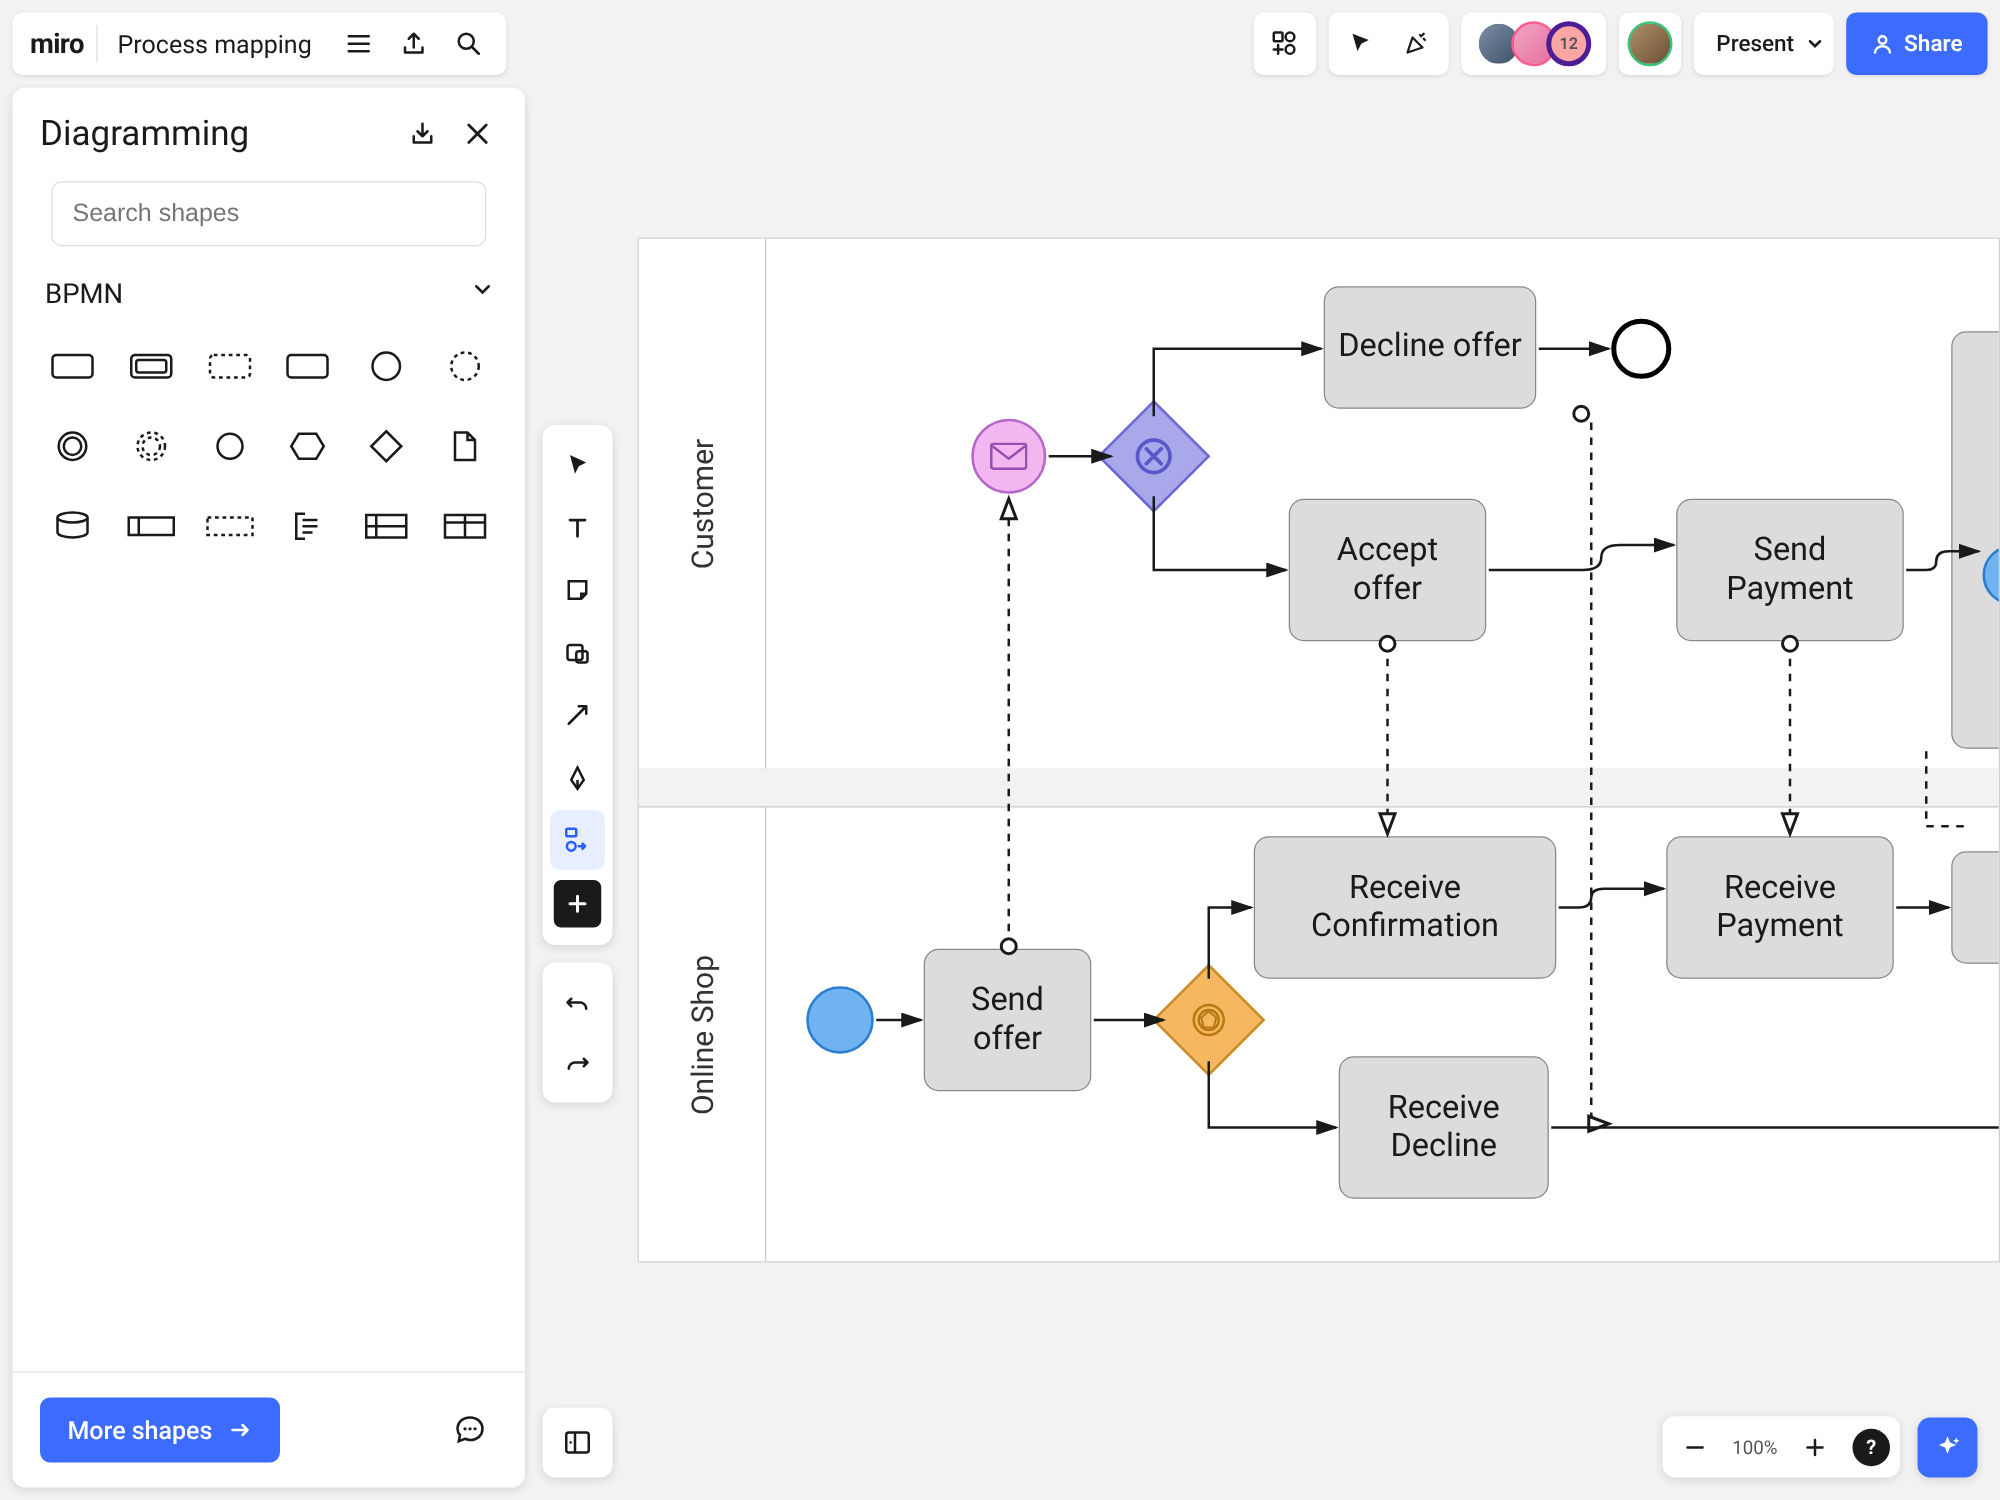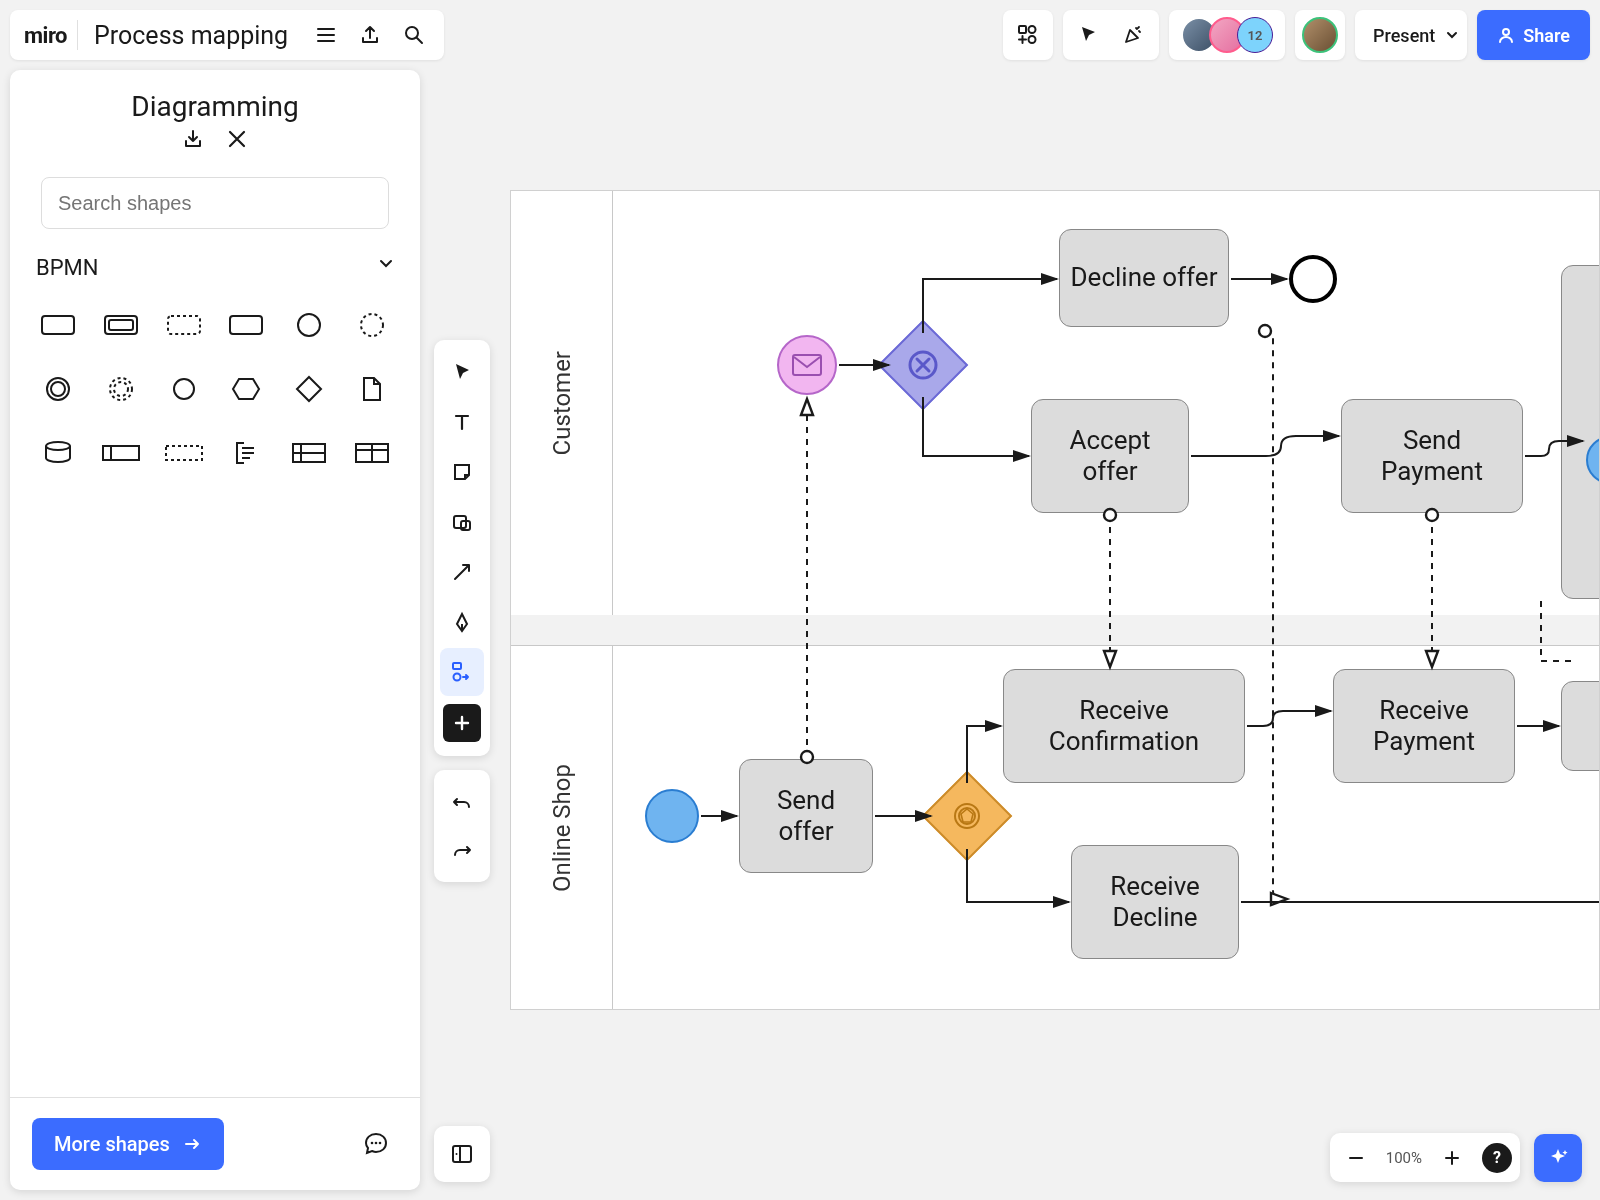--- a/index.html
+++ b/index.html
@@ -15,35 +15,35 @@
     --shadow:0 1px 3px rgba(0,0,0,0.08);
     --shadow-lg:0 2px 8px rgba(0,0,0,0.12);
   }
   *{box-sizing:border-box;}
   html,body{margin:0;padding:0;width:1600px;height:1200px;overflow:hidden;font-family:-apple-system,BlinkMacSystemFont,"Segoe UI",Roboto,sans-serif;background:var(--bg);color:var(--text);}
   
   
   .topbar{position:absolute;top:10px;left:10px;right:10px;height:50px;display:flex;align-items:center;justify-content:space-between;pointer-events:none;}
   .topbar-left{display:flex;align-items:center;background:var(--panel);border-radius:8px;box-shadow:var(--shadow);height:50px;padding:0 8px;pointer-events:auto;}
   .logo{font-weight:700;font-size:22px;letter-spacing:-0.5px;padding:0 10px 0 6px;border-right:1px solid var(--border);height:30px;display:flex;align-items:center;}
-  .board-title{font-size:25px;padding:0 16px;}
+  .board-title{font-size:20px;padding:0 16px;}
   .top-icon-btn{width:44px;height:44px;display:flex;align-items:center;justify-content:center;border-radius:6px;cursor:pointer;}
   .topbar-right{display:flex;align-items:center;gap:10px;pointer-events:auto;}
   .chip{background:var(--panel);border-radius:8px;box-shadow:var(--shadow);height:50px;display:flex;align-items:center;padding:0 8px;}
   .chip-single{width:50px;justify-content:center;}
   .avatars{display:flex;align-items:center;}
   .avatar{width:36px;height:36px;border-radius:50%;border:2px solid #fff;margin-left:-8px;background:#ccc;display:flex;align-items:center;justify-content:center;font-size:13px;font-weight:600;color:#555;}
   .avatar:first-child{margin-left:0;}
-  .avatar.count{background:#7dd3fc;border:1px solid #4c1d95;}
+  .avatar.count{background:#fca5a5;border:4px solid #4c1d95;}
   .present-btn{background:var(--panel);border-radius:8px;box-shadow:var(--shadow);height:50px;display:flex;align-items:center;padding:0 8px 0 18px;font-size:18px;font-weight:500;cursor:pointer;gap:10px;}
   .share-btn{background:var(--blue);color:#fff;border-radius:8px;height:50px;display:flex;align-items:center;padding:0 20px;font-size:18px;font-weight:600;cursor:pointer;gap:8px;box-shadow:var(--shadow);}
   
   
   .left-panel{position:absolute;top:70px;left:10px;bottom:10px;width:410px;background:var(--panel);border-radius:10px;box-shadow:var(--shadow-lg);display:flex;flex-direction:column;}
-  .panel-header{display:flex;align-items:center;justify-content:space-between;padding:20px 22px 12px;flex-direction:column;}
+  .panel-header{display:flex;align-items:center;justify-content:space-between;padding:20px 22px 12px;}
   .panel-title{font-size:28px;font-weight:400;}
   .panel-header-actions{display:flex;gap:12px;}
   .panel-icon-btn{width:32px;height:32px;display:flex;align-items:center;justify-content:center;cursor:pointer;border-radius:4px;}
   .search-wrap{padding:10px 31px;}
   .search-input{width:100%;height:52px;border:1px solid #ddd;border-radius:8px;padding:0 16px;font-size:20px;background:#fff;color:#888;}
   .section-head{display:flex;align-items:flex-start;justify-content:space-between;padding:16px 26px 10px;font-size:22px;font-weight:400;cursor:pointer;}
   .shape-grid{display:grid;grid-template-columns:repeat(6,1fr);gap:10px;padding:8px 22px;}
   .shape-cell{height:54px;display:flex;align-items:center;justify-content:center;cursor:pointer;border-radius:6px;}
   .panel-footer{margin-top:auto;display:flex;align-items:center;justify-content:space-between;padding:20px 22px;border-top:1px solid var(--border);}
   .more-shapes-btn{background:var(--blue);color:#fff;border-radius:8px;height:52px;padding:0 22px;display:flex;align-items:center;gap:12px;font-size:20px;font-weight:500;cursor:pointer;}

